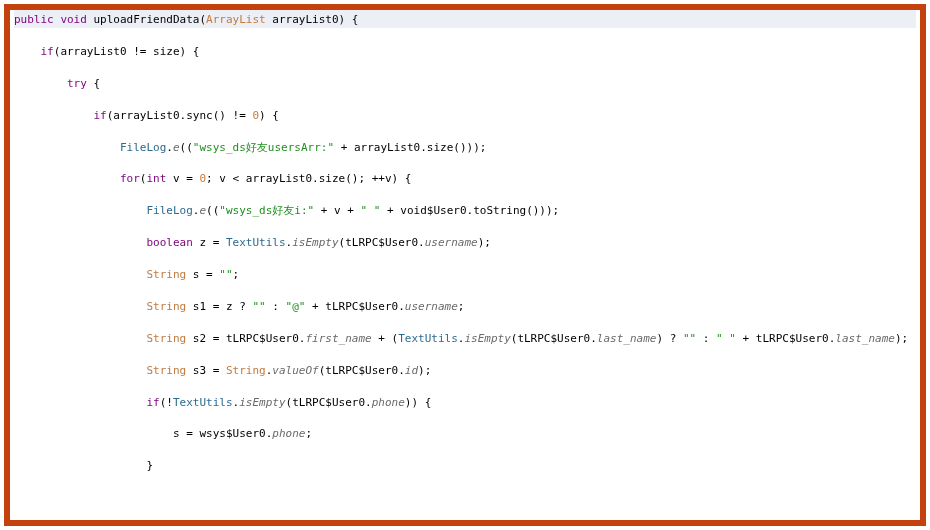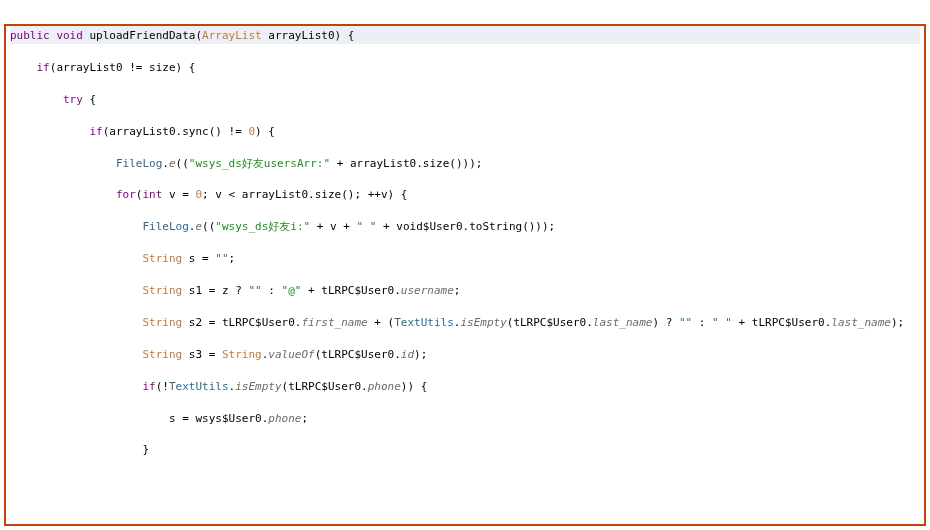--- a/index.html
+++ b/index.html
@@ -9,23 +9,22 @@
     font-family:Consolas,"DejaVu Sans Mono","Liberation Mono",monospace;
     font-size:11px;
     background:#fff;
     color:#000;
     overflow:hidden;
     position:relative;
   }
   .frame{
     position:absolute;
     top:4px;left:4px;right:4px;bottom:4px;
-    border:2px solid #c2410c;
+    border:6px solid #c2410c;
     background:#fff;
-    margin-top:20px;
   }
   pre.code{
     margin:0;
     padding:0 4px 4px 4px;
     white-space:pre;
     line-height:1.45;
     font-family:inherit;
   }
   .line{display:block}
   .first-line{
@@ -44,20 +43,21 @@
 </head>
 <body>
 <div class="frame">
 <pre class="code"><span class="line first-line"><span class="kw">public</span> <span class="kw">void</span> <span>uploadFriendData</span>(<span class="typ">ArrayList</span> <span>arrayList0</span>) {</span>
 <span class="line">    <span class="kw">if</span>(<span>arrayList0 != size</span>) {</span>
 <span class="line">        <span class="kw">try</span> {</span>
 <span class="line">            <span class="kw">if</span>(<span>arrayList0.sync() != </span><span class="num">0</span>) {</span>
 <span class="line">                <span class="mth">FileLog</span>.<span class="fld">e</span>((<span class="str">"wsys_ds好友usersArr:"</span> + <span>arrayList0.size()));</span></span>
 <span class="line">                <span class="kw">for</span>(<span class="kw">int</span> <span>v = </span><span class="num">0</span>; <span>v &lt; arrayList0.size(); ++v) {</span></span>
 <span class="line">                    <span class="mth">FileLog</span>.<span class="fld">e</span>((<span class="str">"wsys_ds好友i:"</span> + <span>v + </span><span class="str">" "</span> + <span>void$User0.toString()));</span></span>
+<span class="line">                    <span class="kw">boolean</span> <span>z = </span><span class="mth">TextUtils</span>.<span class="fld">isEmpty</span>(<span>tLRPC$User0</span>.<span class="fld">username</span>);</span>
 <span class="line">                    <span class="typ">String</span> <span>s = </span><span class="str">""</span>;</span>
 <span class="line">                    <span class="typ">String</span> <span>s1 = z ? </span><span class="str">""</span> : <span class="str">"@"</span> + <span>tLRPC$User0</span>.<span class="fld">username</span>;</span>
 <span class="line">                    <span class="typ">String</span> <span>s2 = tLRPC$User0</span>.<span class="fld">first_name</span> + (<span class="mth">TextUtils</span>.<span class="fld">isEmpty</span>(<span>tLRPC$User0</span>.<span class="fld">last_name</span>) ? <span class="str">""</span> : <span class="str">" "</span> + <span>tLRPC$User0</span>.<span class="fld">last_name</span>);</span>
 <span class="line">                    <span class="typ">String</span> <span>s3 = </span><span class="typ">String</span>.<span class="fld">valueOf</span>(<span>tLRPC$User0</span>.<span class="fld">id</span>);</span>
 <span class="line">                    <span class="kw">if</span>(!<span class="mth">TextUtils</span>.<span class="fld">isEmpty</span>(<span>tLRPC$User0</span>.<span class="fld">phone</span>)) {</span>
 <span class="line">                        <span>s = wsys$User0</span>.<span class="fld">phone</span>;</span>
 <span class="line">                    }</span>
 
 
 

